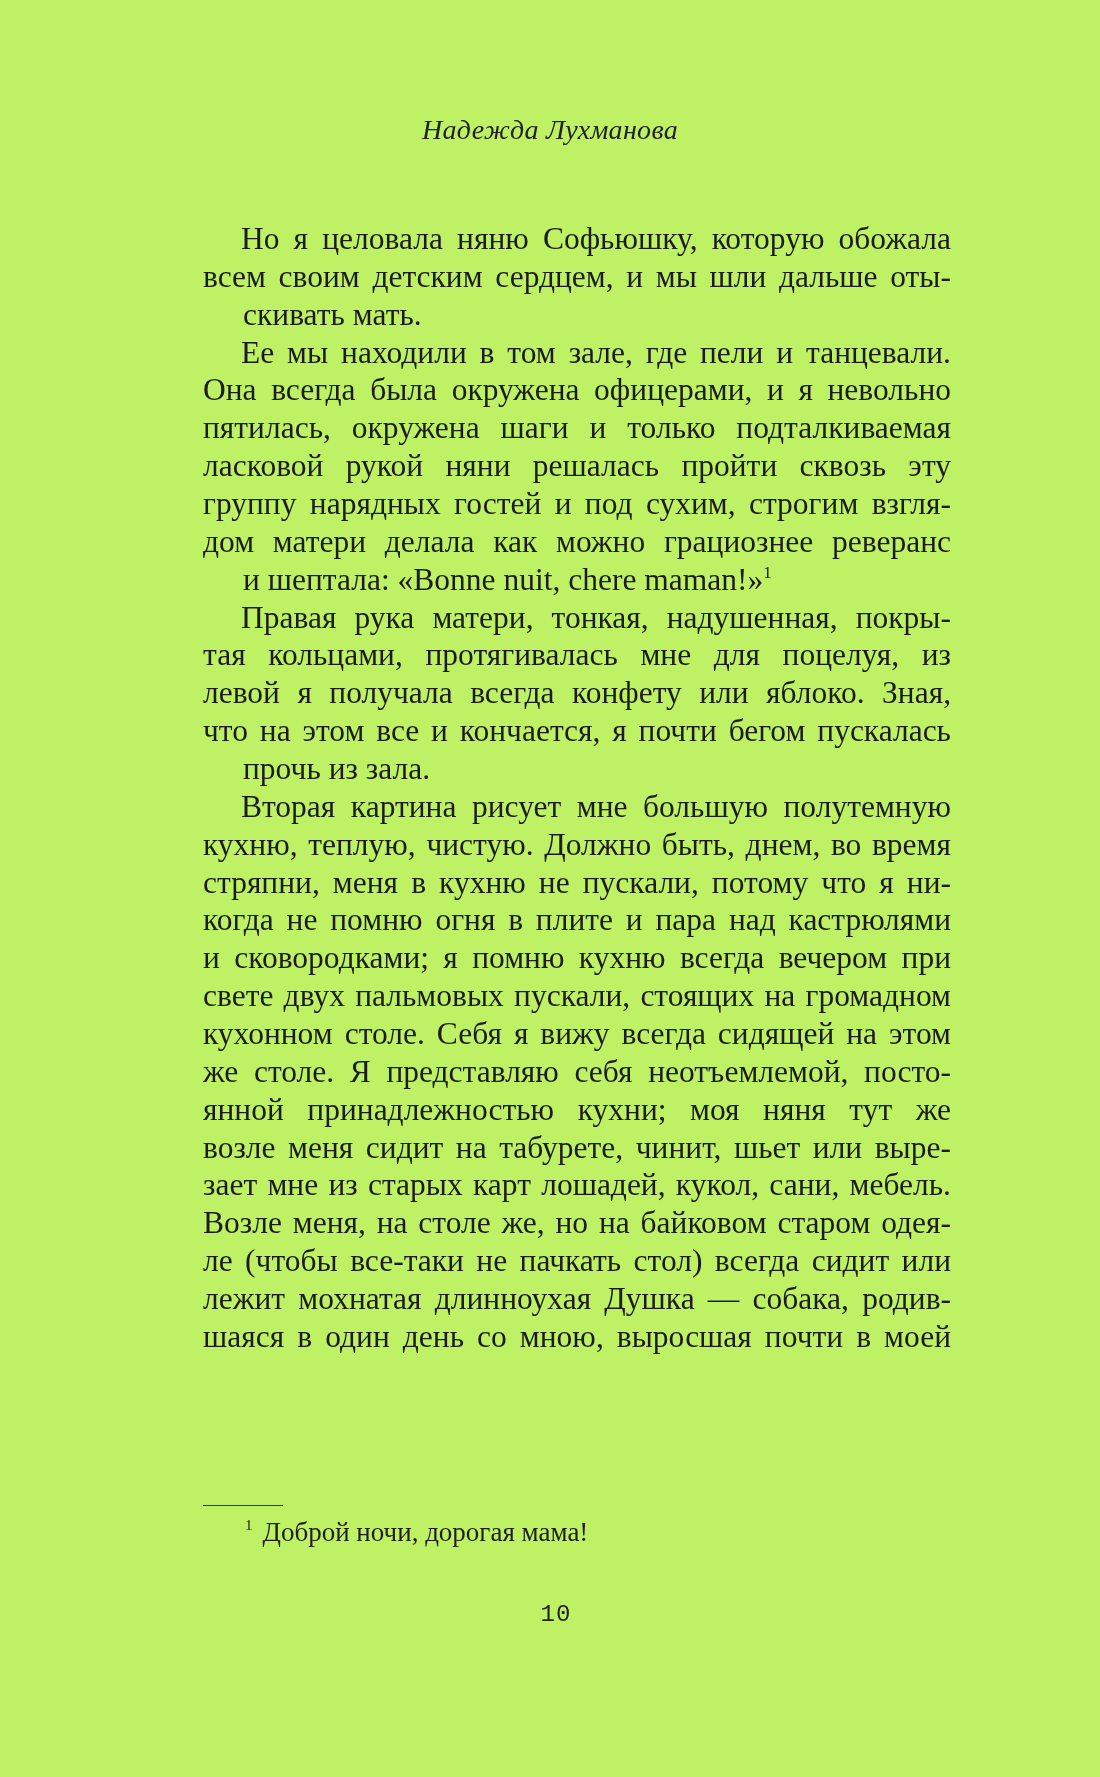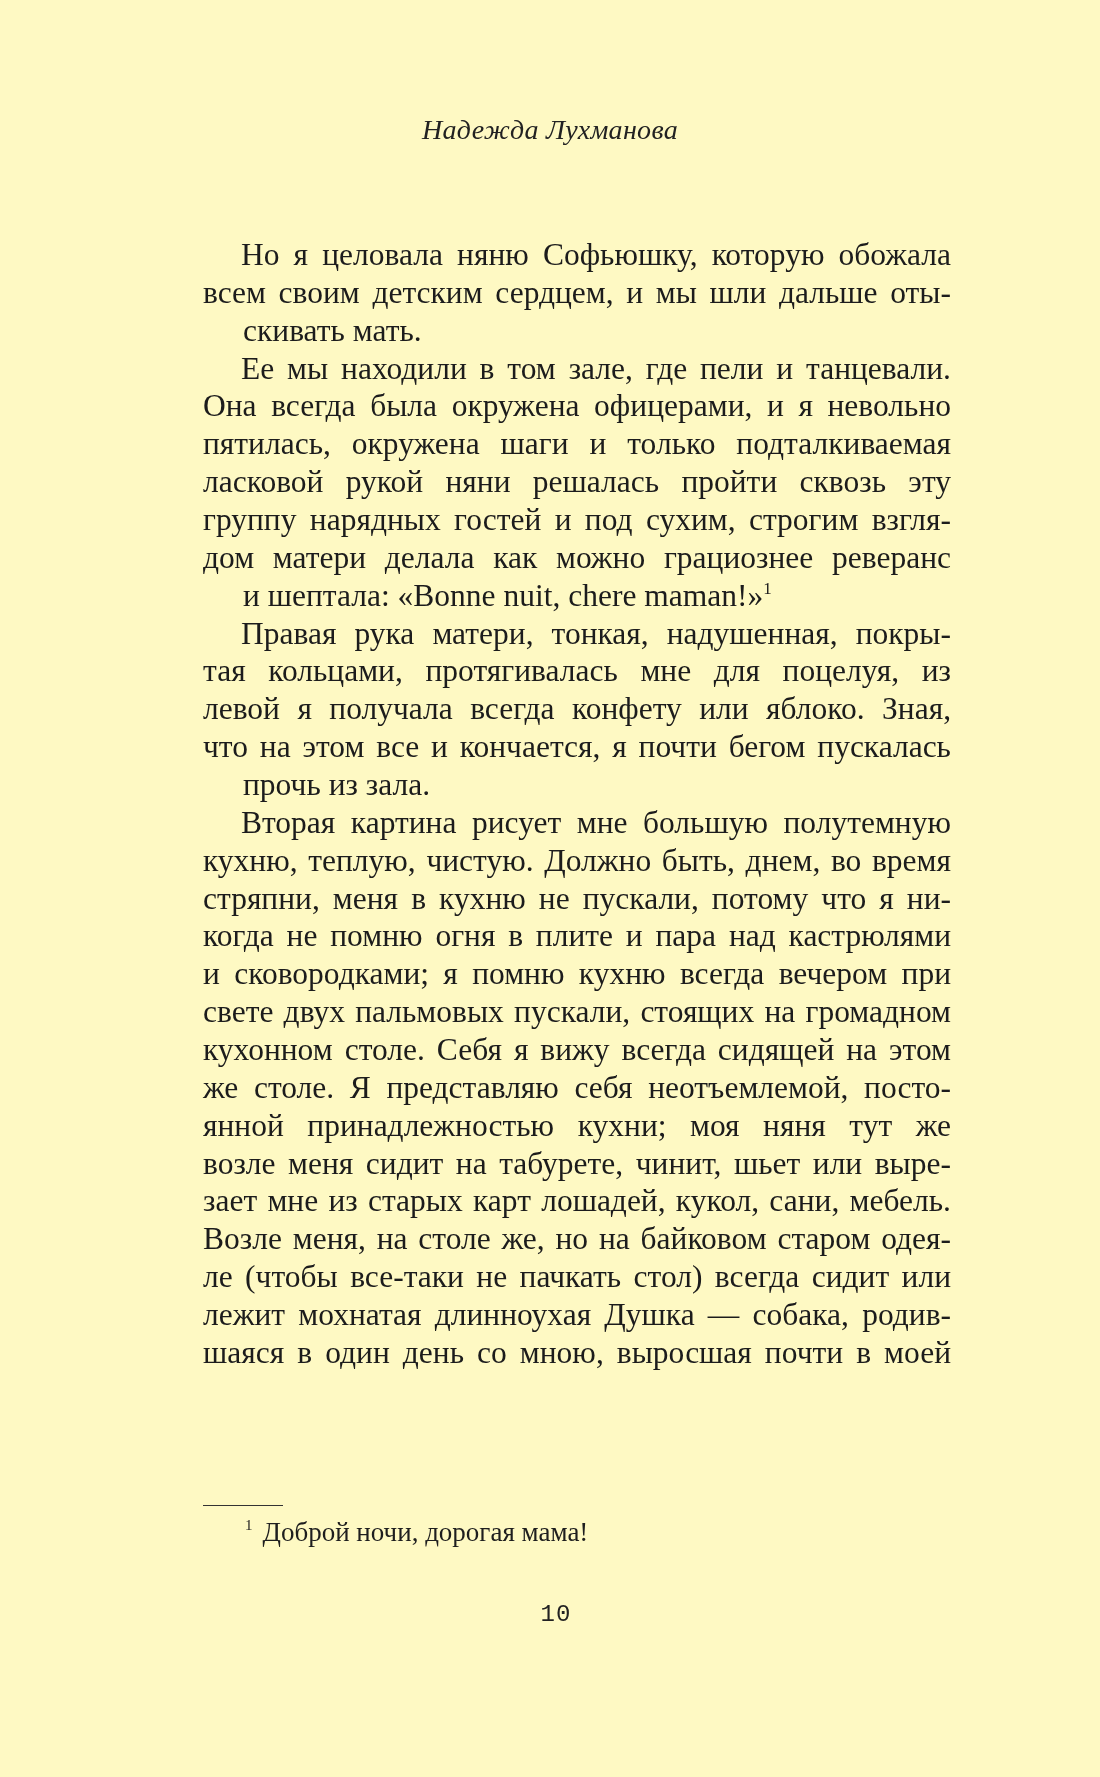--- a/index.html
+++ b/index.html
@@ -13,38 +13,38 @@
       position: relative;
       overflow: hidden;
       color: #1e1e1e;
       font-family: "DejaVu Serif", "Liberation Serif", serif;
     }
     .page {
       position: absolute;
       left: 0; top: 0;
       width: 1100px;
       height: 1777px;
-      background: #fef9c3;
+      background: #bef264;
     }
     .running-header {
       position: absolute;
       top: 114px;
       left: 0;
       width: 1100px;
       text-align: center;
       font-family: "Liberation Serif", serif;
       font-style: italic;
       font-size: 28px;
       letter-spacing: 0.3px;
       color: #222;
     }
     .body-text {
       position: absolute;
       left: 203px;
-      top: 236px;
+      top: 220px;
       width: 748px;
       font-family: "Liberation Serif", serif;
       font-size: 31.5px;
       line-height: 37.86px;
       color: #1c1c1c;
     }
     .line {
       display: block;
       height: 37.86px;
       white-space: nowrap;

